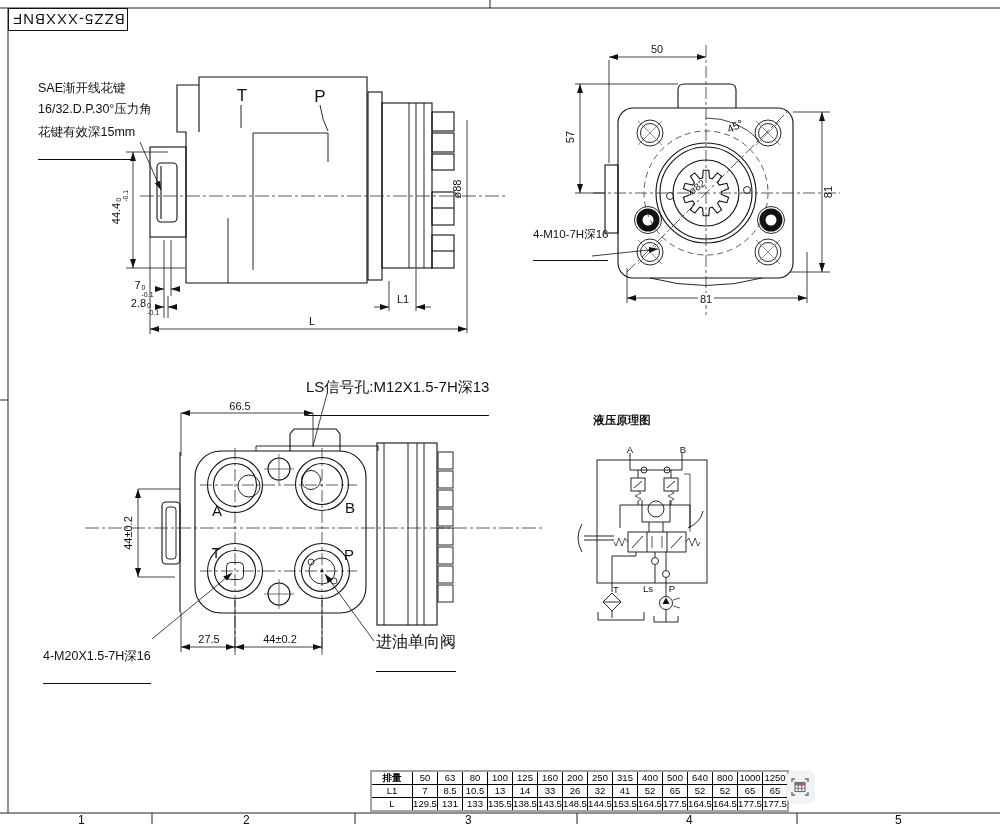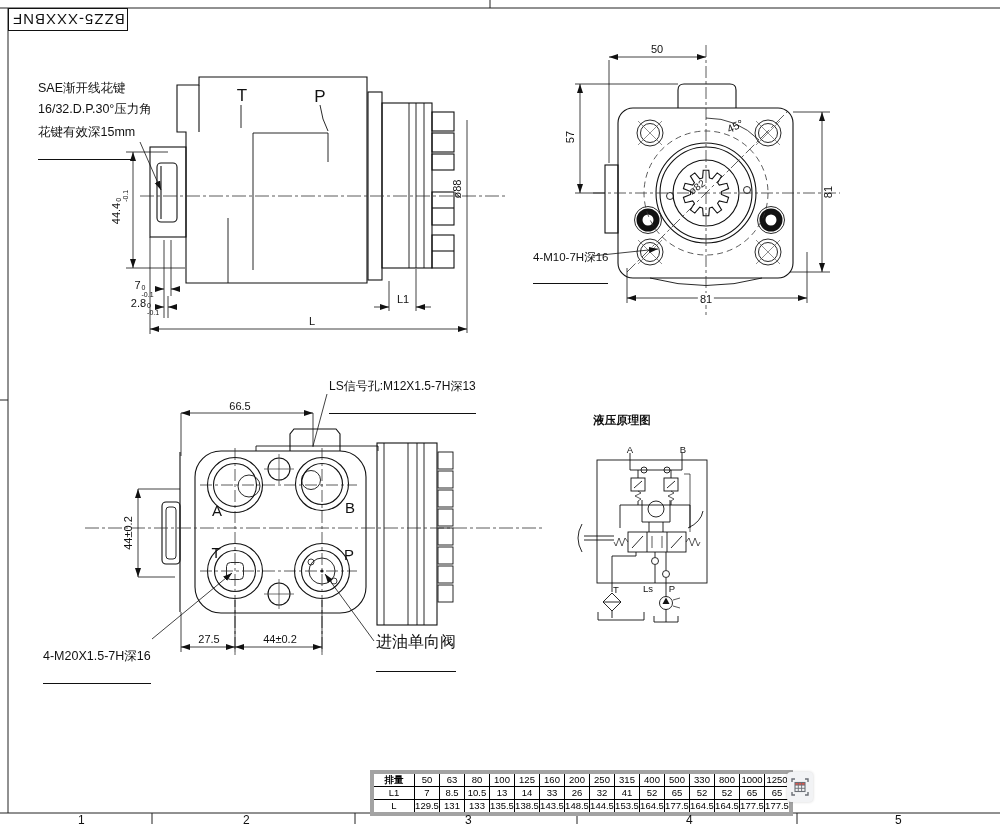--- a/index.html
+++ b/index.html
@@ -20,21 +20,21 @@
   .tols i{font-style:normal;}
   .tb{position:absolute;left:8px;top:8px;width:118px;height:21px;border:1.5px solid #111;
       display:flex;align-items:center;justify-content:center;background:#fff;}
   .tb span{transform:rotate(180deg);font-size:15px;letter-spacing:1px;}
   .zone{position:absolute;font-size:12px;color:#111;top:813px;}
   table.spec{position:absolute;left:370px;top:770px;border-collapse:collapse;
       font-size:9.5px;line-height:10px;text-align:center;color:#000;background:#fff;}
   table.spec td{border:1px solid #000;width:24px;height:12px;padding:0;}
   table.spec tr td:first-child{width:40px;}
   table.spec tr:first-child td:first-child{font-weight:bold;}
-  table.spec{border:4px solid #a3a3a3;}
+  table.spec{border:2px solid #a3a3a3;}
   #tool-btn{position:absolute;left:787px;top:772px;width:26px;height:30px;border-radius:4px;
       background:#f2f3f5;box-shadow:0 0 3px rgba(0,0,0,.18);display:flex;align-items:center;
       justify-content:center;cursor:pointer;}
   .sch-title{font-size:11.5px;font-weight:bold;}
   .schlb{font-size:9.5px;}
 </style>
 </head>
 <body>
 
 <div id="page">
@@ -275,23 +275,23 @@
 <div class="lb dim c" style="left:403px;top:299px;">L1</div>
 <div class="lb dim c" style="left:312px;top:321px;">L</div>
 <div class="lb dim rot" style="left:457px;top:189px;">ø88</div>
 
 <div class="lb dim c" style="left:657px;top:49px;">50</div>
 <div class="lb dim rot" style="left:570px;top:137px;">57</div>
 <div class="lb dim c" style="left:735px;top:126px;transform:translate(-50%,-50%) rotate(-25deg);">45°</div>
 <div class="lb dim-s c" style="left:697px;top:187px;transform:translate(-50%,-50%) rotate(-36deg);">ø82</div>
 <div class="lb dim rot" style="left:828px;top:192px;">81</div>
 <div class="lb dim c" style="left:706px;top:299px;background:#fff;padding:0 2px;">81</div>
-<div class="lb dim note-u" style="left:533px;top:250px;font-size:11.5px;">4-M10-7H深16</div>
-
-<div class="lb note note-u" style="left:329px;top:378px;font-size:12px;">LS信号孔:M12X1.5-7H深13</div>
+<div class="lb dim note-u" style="left:533px;top:227px;font-size:11.5px;">4-M10-7H深16</div>
+
+<div class="lb note note-u" style="left:306px;top:378px;font-size:15px;">LS信号孔:M12X1.5-7H深13</div>
 <div class="lb dim c" style="left:240px;top:406px;">66.5</div>
 <div class="lb dim rot" style="left:128px;top:533px;">44±0.2</div>
 <div class="lb portL c" style="left:217px;top:510px;">A</div>
 <div class="lb portL c" style="left:350px;top:507px;">B</div>
 <div class="lb portL c" style="left:216px;top:552px;">T</div>
 <div class="lb portL c" style="left:349px;top:554px;">P</div>
 <div class="lb dim c" style="left:209px;top:639px;">27.5</div>
 <div class="lb dim c" style="left:280px;top:639px;">44±0.2</div>
 <div class="lb note note-u" style="left:43px;top:648px;">4-M20X1.5-7H深16</div>
 <div class="lb note note-u" style="left:376px;top:632px;font-size:16px;">进油单向阀</div>
@@ -311,21 +311,21 @@
           <td>63</td>
           <td>80</td>
           <td>100</td>
           <td>125</td>
           <td>160</td>
           <td>200</td>
           <td>250</td>
           <td>315</td>
           <td>400</td>
           <td>500</td>
-          <td>330</td>
+          <td>640</td>
           <td>800</td>
           <td>1000</td>
           <td>1250</td>
         </tr>
         <tr>
           <td>L1</td>
           <td>7</td>
           <td>8.5</td>
           <td>10.5</td>
           <td>13</td>

